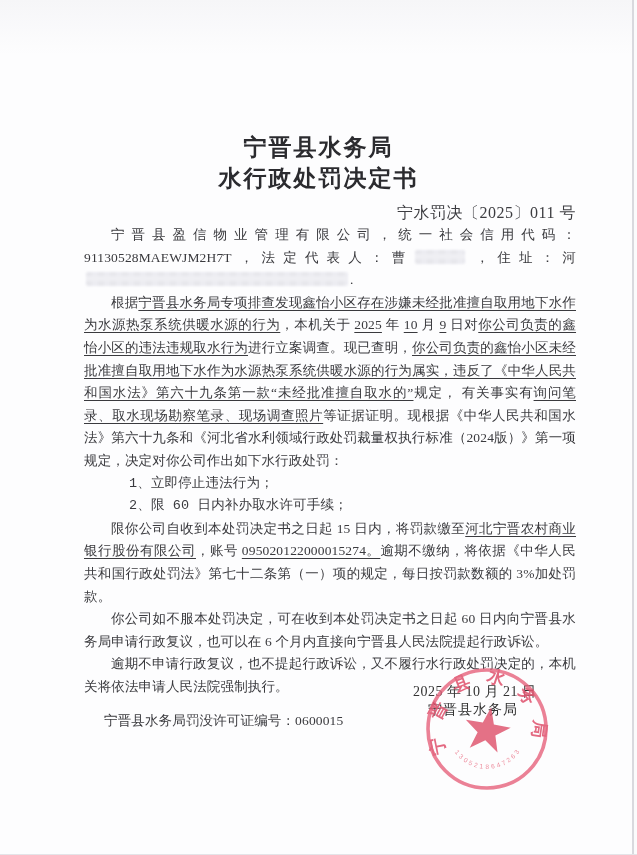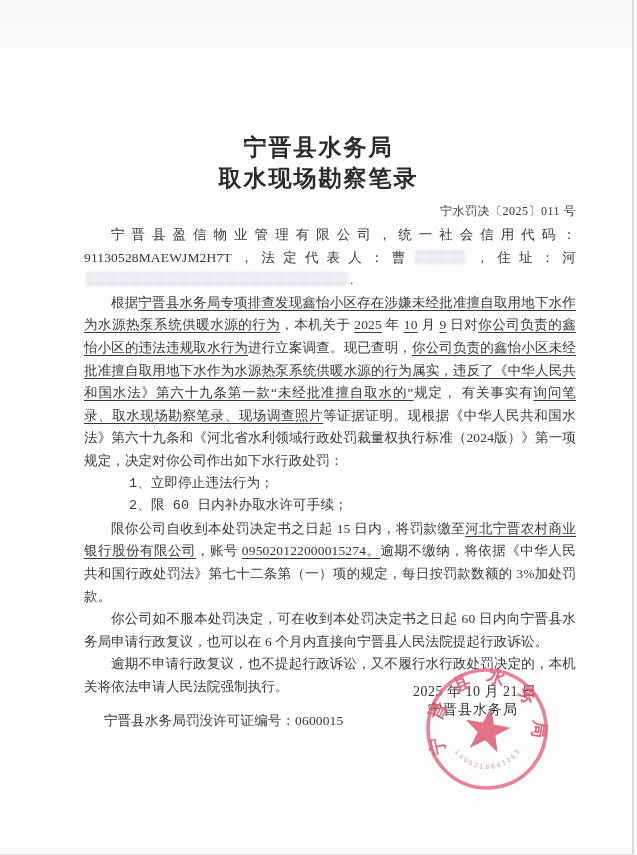--- a/index.html
+++ b/index.html
@@ -16,21 +16,21 @@
   .edge-right{position:absolute;right:0;top:0;width:2px;height:855px;background:#d9d9de;}
   .edge-bottom{position:absolute;left:0;bottom:0;width:637px;height:1px;background:#e4e4e8;}
 
   .title-block{position:absolute;top:132px;left:0;width:637px;text-align:center;}
   .title-line{
     font-weight:bold;color:#2b2b2f;
     font-size:23px;letter-spacing:2px;line-height:31px;
   }
   .doc-number{
     position:absolute;top:203px;left:84px;width:492px;
-    text-align:right;font-size:12px;color:#3c3c40;letter-spacing:0.5px;
+    text-align:right;font-size:16px;color:#3c3c40;letter-spacing:0.5px;
   }
 
   .body-text{
     position:absolute;top:224px;left:84px;width:492px;
     font-size:13.5px;line-height:22.6px;letter-spacing:0.15px;
     text-align:justify;color:#3a3a3e;
   }
   .para{margin:0;text-indent:27px;}
   .para.item{text-indent:45px;font-family:Liberation Mono, monospace;}
   .para.license{text-indent:20px;margin-top:12px;}
@@ -56,21 +56,21 @@
 </style>
 </head>
 <body>
 
 <div class="page">
   <div class="edge-right"></div>
   <div class="edge-bottom"></div>
 
   <div class="title-block">
     <div class="title-line">宁晋县水务局</div>
-    <div class="title-line">取水现场勘察笔录</div>
+    <div class="title-line">水行政处罚决定书</div>
   </div>
 
   <div class="doc-number">宁水罚决〔2025〕011 号</div>
 
   <div class="body-text" id="doc-body">
       <p class="para"><span>宁晋县盈信物业管理有限公司，统一社会信用代码：91130528MAEWJM2H7T，法定代表人：曹</span><span class="redact" style="width: 50px;"></span><span>，住址：河</span><span class="redact" style="width: 262px;"></span><span>.</span></p>
       <p class="para"><span>根据</span><span class="ul">宁晋县水务局专项排查发现鑫怡小区存在涉嫌未经批准擅自取用地下水作为水源热泵系统供暖水源的行为</span><span>，本机关于 </span><span class="ul">2025</span><span> 年 </span><span class="ul">10</span><span> 月 </span><span class="ul">9</span><span> 日对</span><span class="ul">你公司负责的鑫怡小区的违法违规取水行为</span><span>进行立案调查。现已查明，</span><span class="ul">你公司负责的鑫怡小区未经批准擅自取用地下水作为水源热泵系统供暖水源的行为属实，违反了《中华人民共和国水法》第六十九条第一款“未经批准擅自取水的”</span><span>规定， 有关事实有</span><span class="ul">询问笔录、取水现场勘察笔录、现场调查照片</span><span>等证据证明。现根据《中华人民共和国水法》第六十九条和《河北省水利领域行政处罚裁量权执行标准（2024版）》第一项规定，决定对你公司作出如下水行政处罚：</span></p>
       <p class="para item"><span>1、立即停止违法行为；</span></p>
       <p class="para item"><span>2、限 60 日内补办取水许可手续；</span></p>
       <p class="para"><span>限你公司自收到本处罚决定书之日起 15 日内，将罚款缴至</span><span class="ul">河北宁晋农村商业银行股份有限公司</span><span>，账号 </span><span class="ul">095020122000015274。</span><span>逾期不缴纳，将依据《中华人民共和国行政处罚法》第七十二条第（一）项的规定，每日按罚款数额的 3%加处罚款。</span></p>

